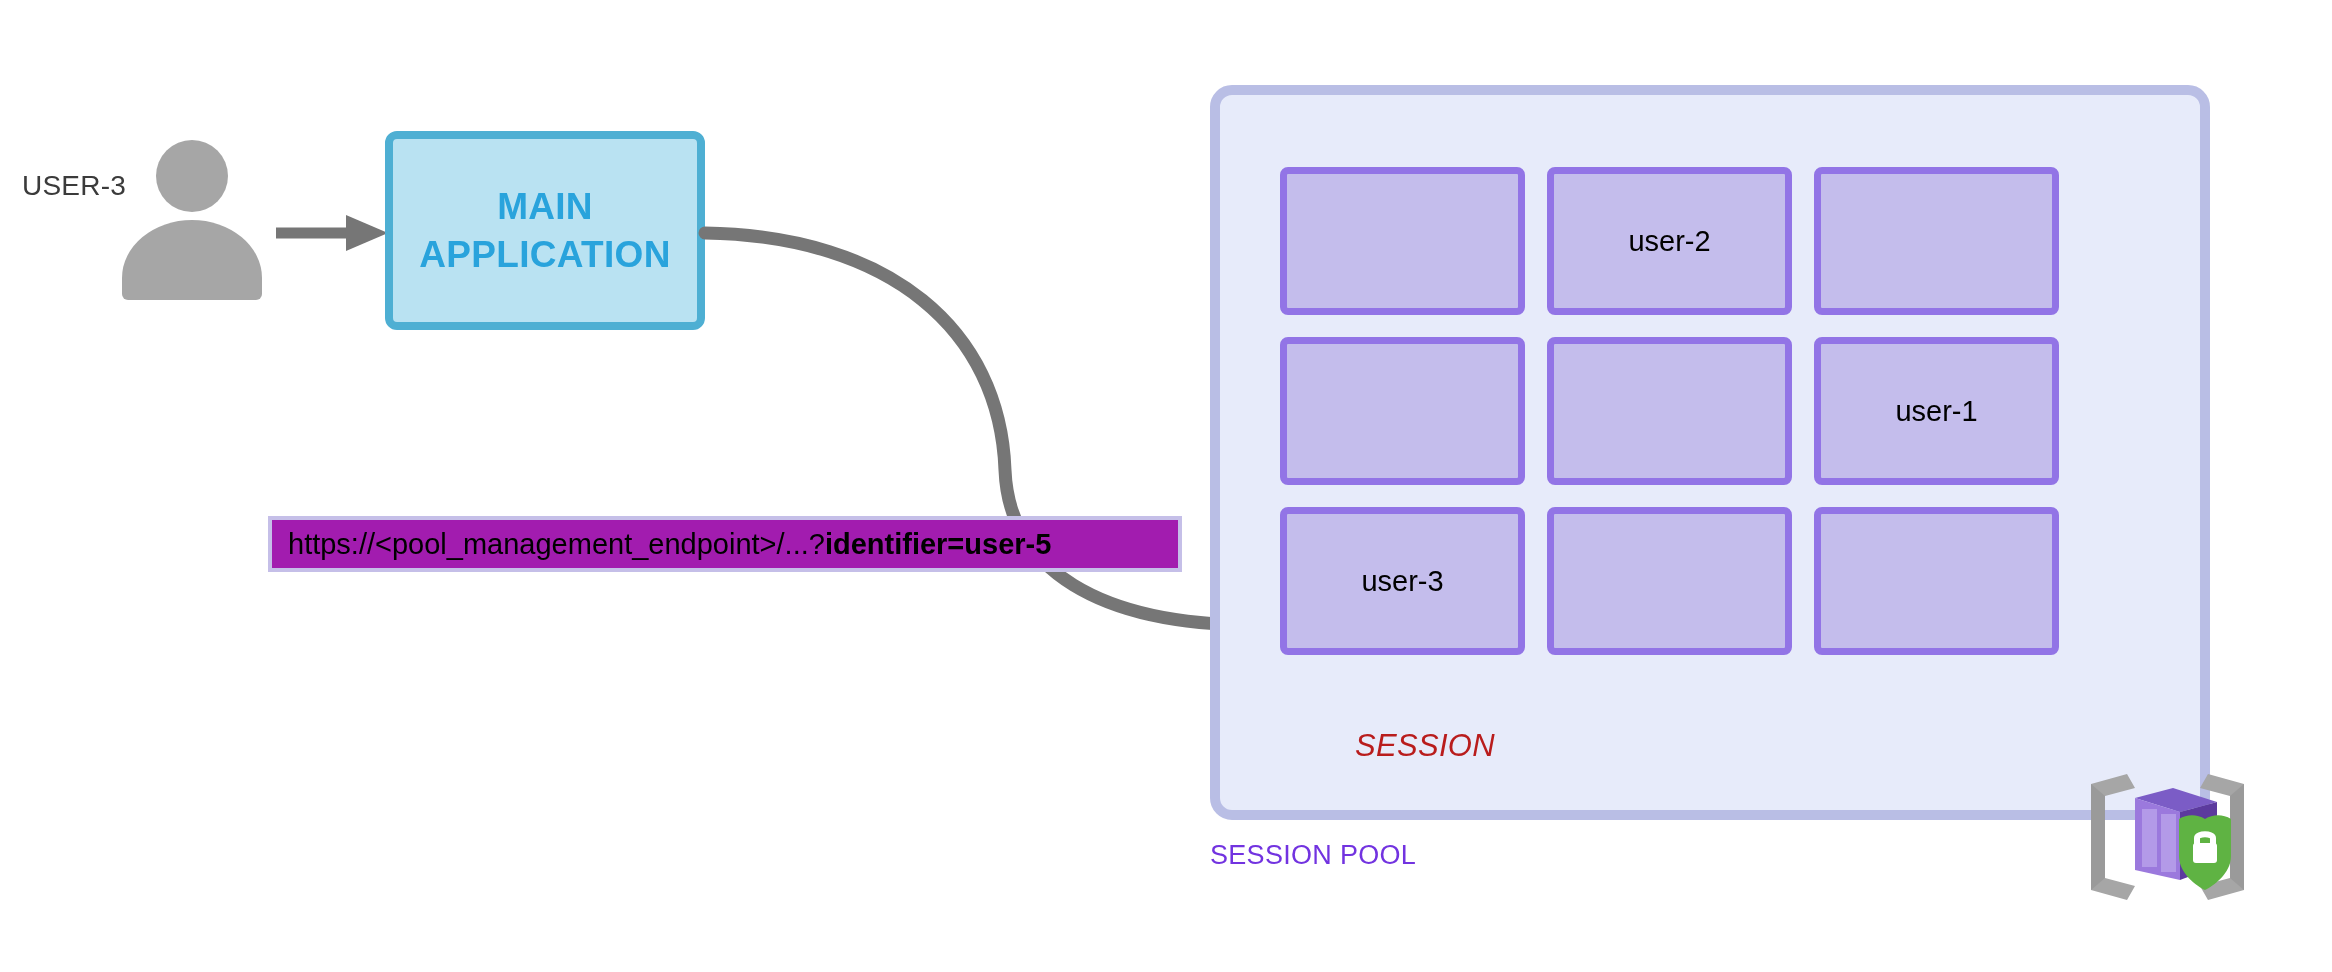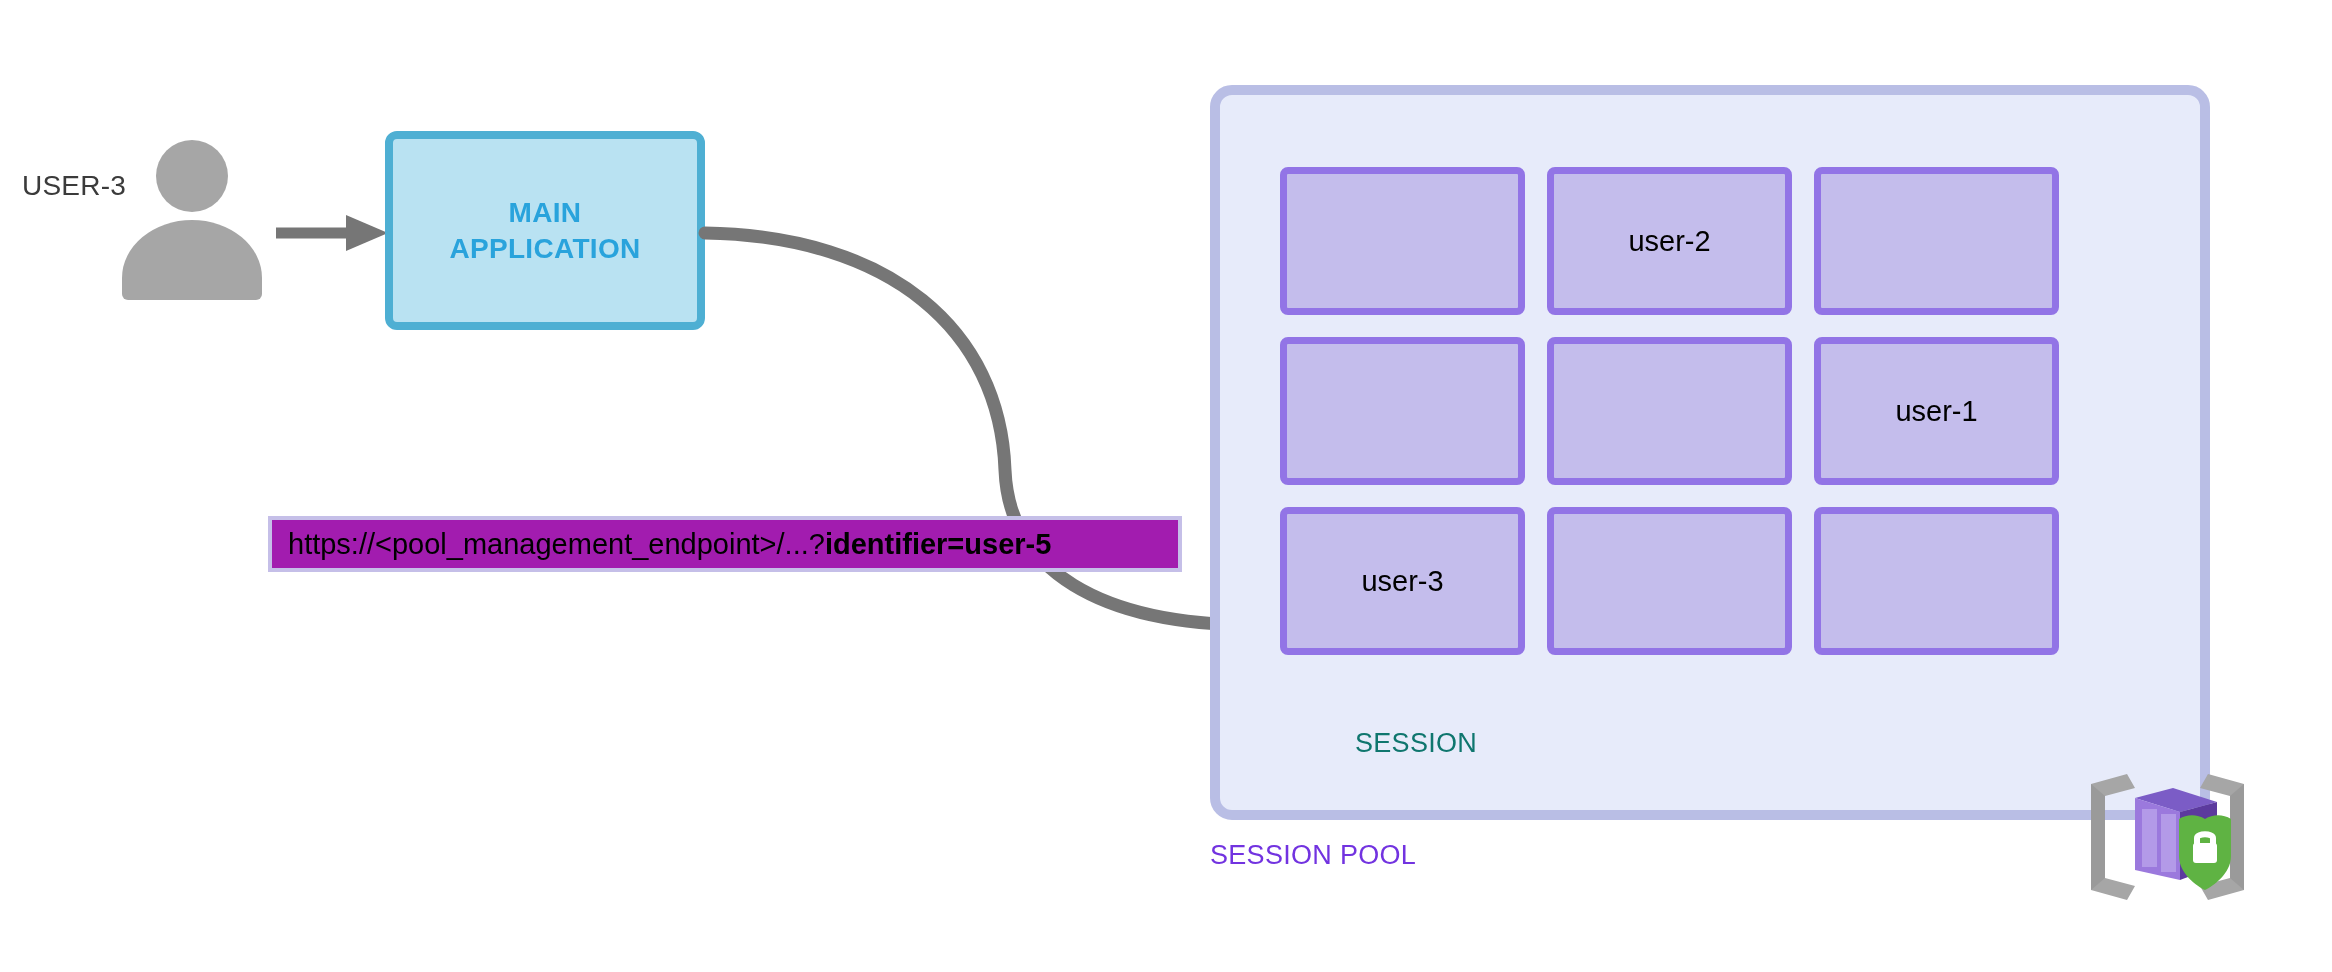--- a/index.html
+++ b/index.html
@@ -74,21 +74,21 @@
     height: 199px;
     box-sizing: border-box;
     background: #b9e2f2;
     border: 8px solid #4eafd3;
     border-radius: 12px;
     display: flex;
     align-items: center;
     justify-content: center;
   }
   #main-app-title {
-    font-size: 28px;
+    font-size: 37px;
     font-weight: bold;
     color: #29a3dc;
     text-align: center;
     line-height: 1.28;
     letter-spacing: .3px;
   }
   #container-app-label {
     position: absolute;
     left: 385px;
     top: 359px;
@@ -164,24 +164,25 @@
     align-items: center;
     justify-content: center;
     font-size: 29px;
     color: #000000;
     white-space: nowrap;
   }
   #session-caption {
     position: absolute;
     left: 1355px;
     top: 728px;
-    font-size: 27px;
-    color: #0f766e;
-    letter-spacing: .3px;
-    white-space: nowrap;
+    font-size: 31px;
+    color: #b91c1c;
+    letter-spacing: .3px;
+    white-space: nowrap;
+    font-style: italic;
   }
   #session-pool-caption {
     position: absolute;
     left: 1210px;
     top: 840px;
     width: 1000px;
     text-align: left;
     font-size: 27px;
     color: #7233e0;
     letter-spacing: .3px;

